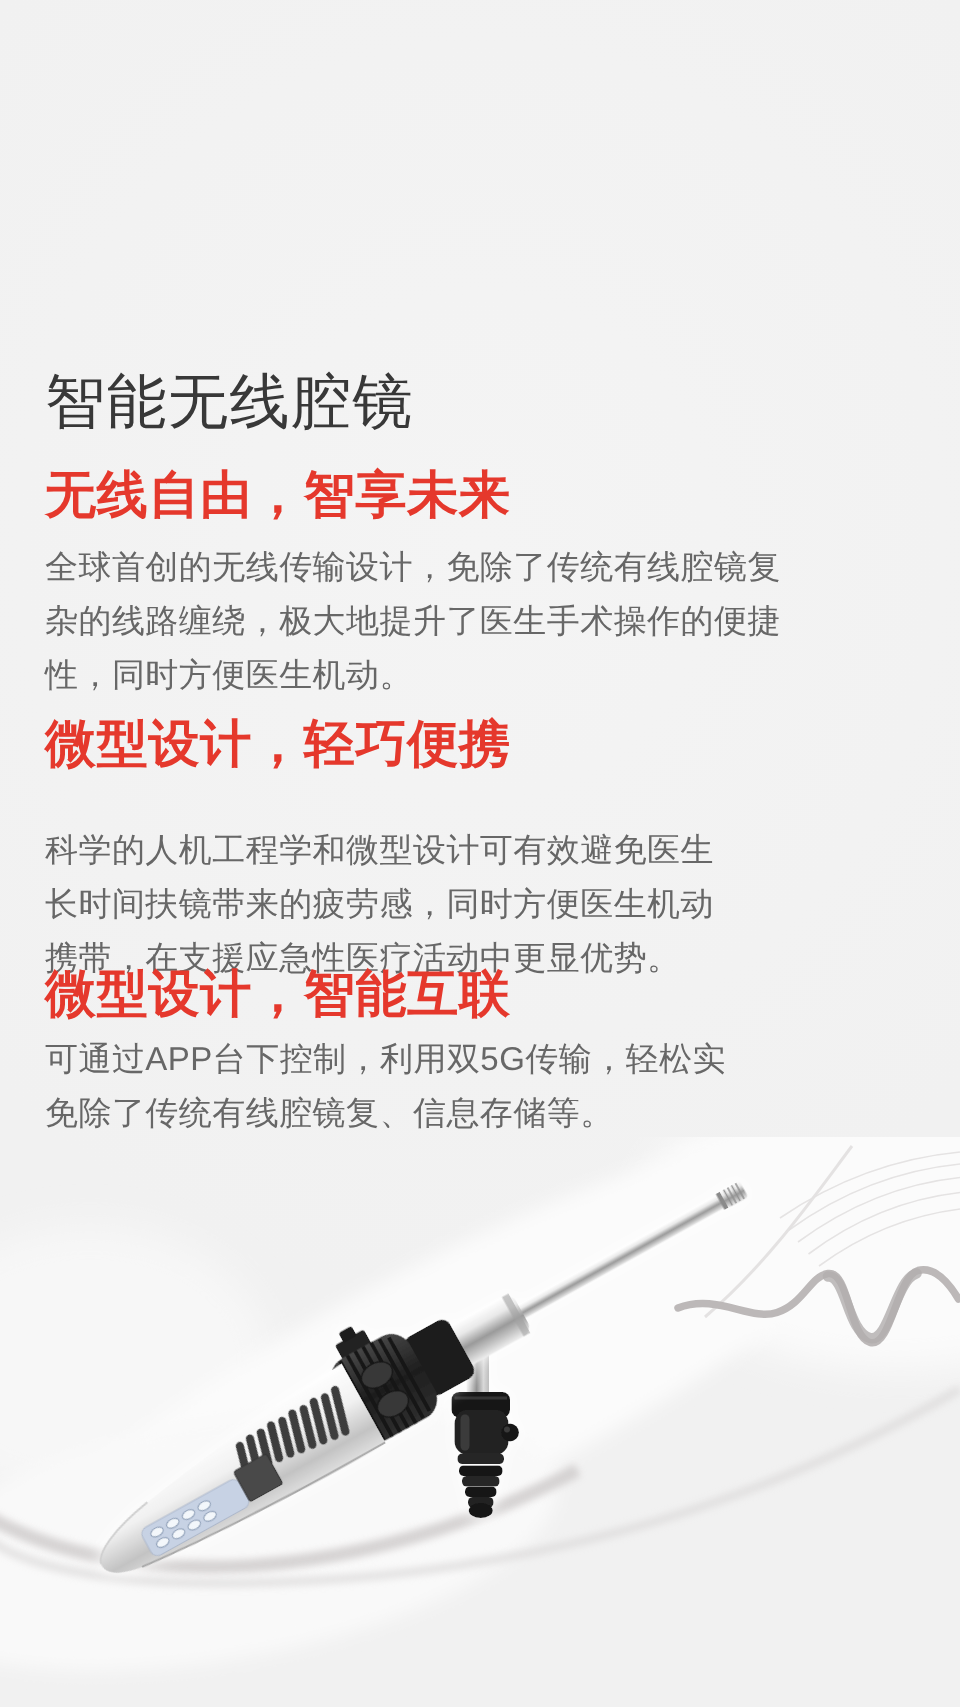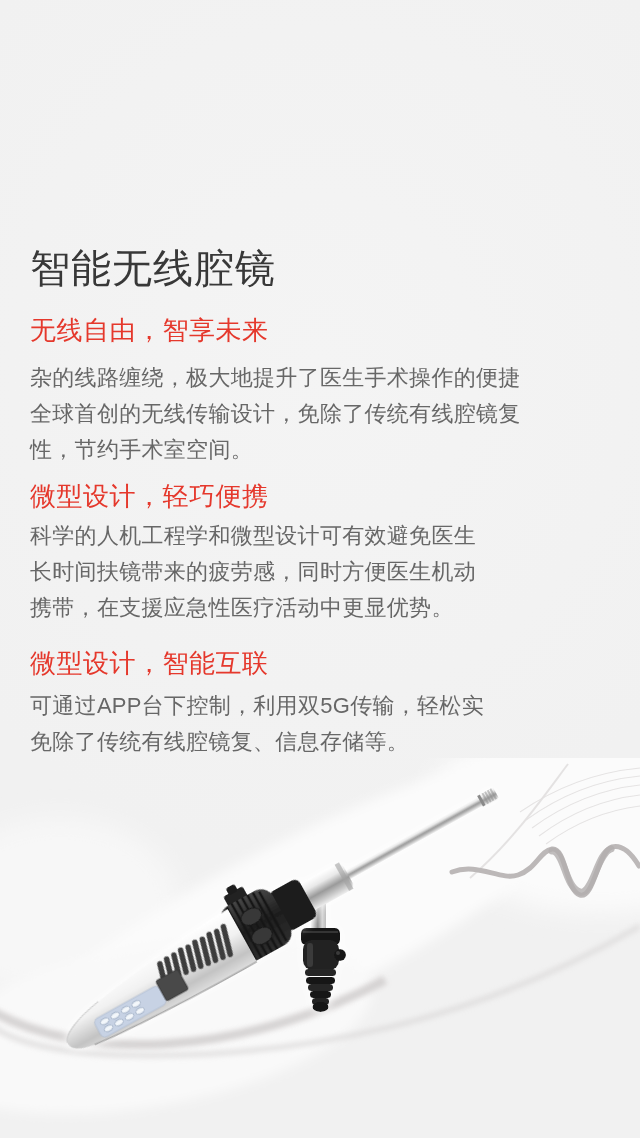--- a/index.html
+++ b/index.html
@@ -13,48 +13,48 @@
     background:radial-gradient(ellipse 90% 55% at 50% 32%, #f4f4f4 0%, #f1f1f1 80%);
     overflow:hidden;
   }
   .title{
     position:absolute;left:30px;top:244px;margin:0;
     font-size:40px;line-height:48px;font-weight:500;
     color:#383838;letter-spacing:1px;white-space:nowrap;
   }
   .h2{
     position:absolute;left:30px;margin:0;
-    font-size:26px;line-height:34px;font-weight:400;
+    font-size:34px;line-height:34px;font-weight:700;
     color:#e5382c;letter-spacing:.5px;white-space:nowrap;
   }
   .h2-1{top:313px}
   .h2-2{top:479px}
   .h2-3{top:646px}
   .para{position:absolute;left:30px;width:500px}
   .p-1{top:360px}
-  .p-2{top:518px}
+  .p-2{top:549px}
   .p-3{top:688px}
   .ln{
     display:block;height:36px;line-height:36px;
     font-size:22px;color:#676767;letter-spacing:.3px;white-space:nowrap;
   }
   .art{position:absolute;left:0;top:758px;width:640px;height:380px;}
 </style>
 </head>
 <body>
 
 <div class="page">
 
   <h1 class="title">智能无线腔镜</h1>
 
   <h2 class="h2 h2-1">无线自由，智享未来</h2>
   <div class="para p-1">
+    <span class="ln">全球首创的无线传输设计，免除了传统有线腔镜复</span>
     <span class="ln">杂的线路缠绕，极大地提升了医生手术操作的便捷</span>
-    <span class="ln">全球首创的无线传输设计，免除了传统有线腔镜复</span>
-    <span class="ln">性，节约手术室空间。</span>
+    <span class="ln">性，同时方便医生机动。</span>
   </div>
 
   <h2 class="h2 h2-2">微型设计，轻巧便携</h2>
   <div class="para p-2">
     <span class="ln">科学的人机工程学和微型设计可有效避免医生</span>
     <span class="ln">长时间扶镜带来的疲劳感，同时方便医生机动</span>
     <span class="ln">携带，在支援应急性医疗活动中更显优势。</span>
   </div>
 
   <h2 class="h2 h2-3">微型设计，智能互联</h2>

